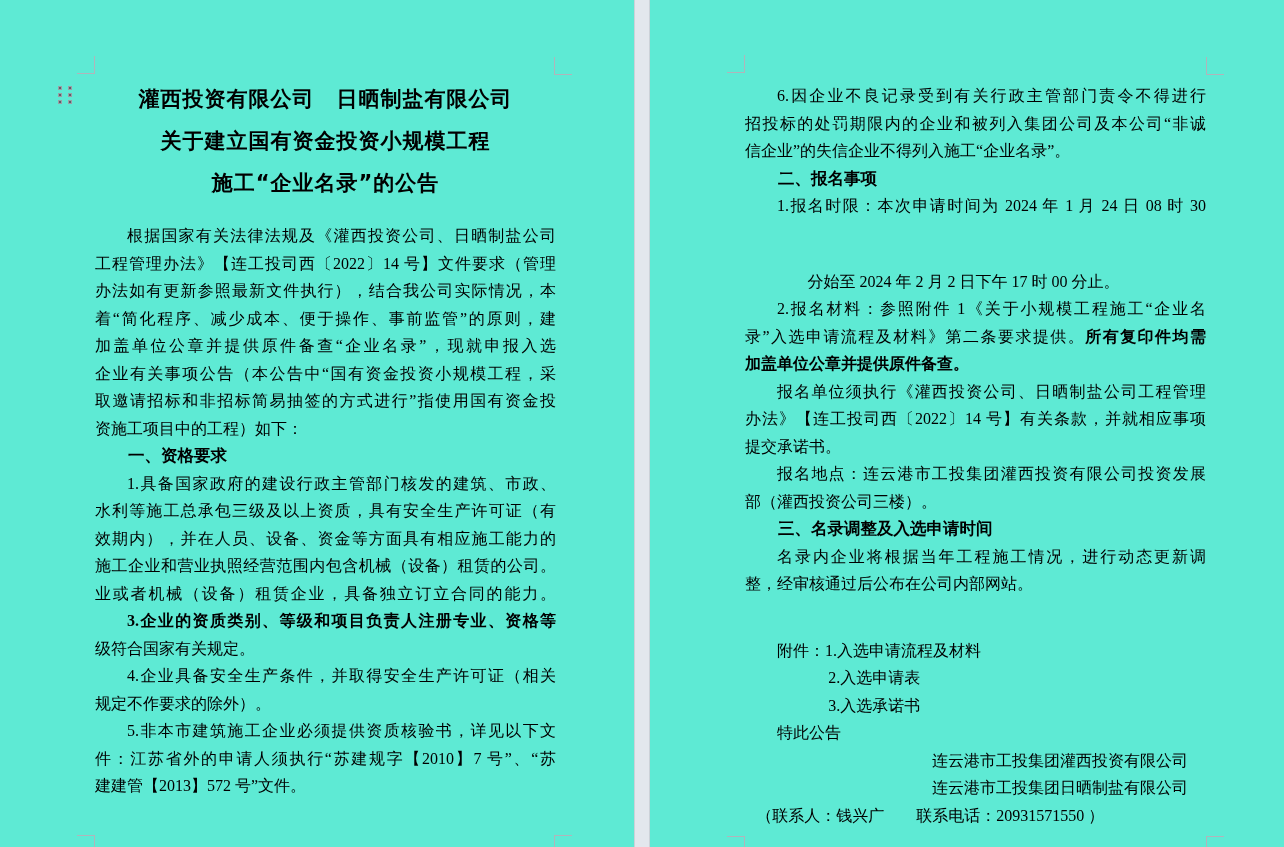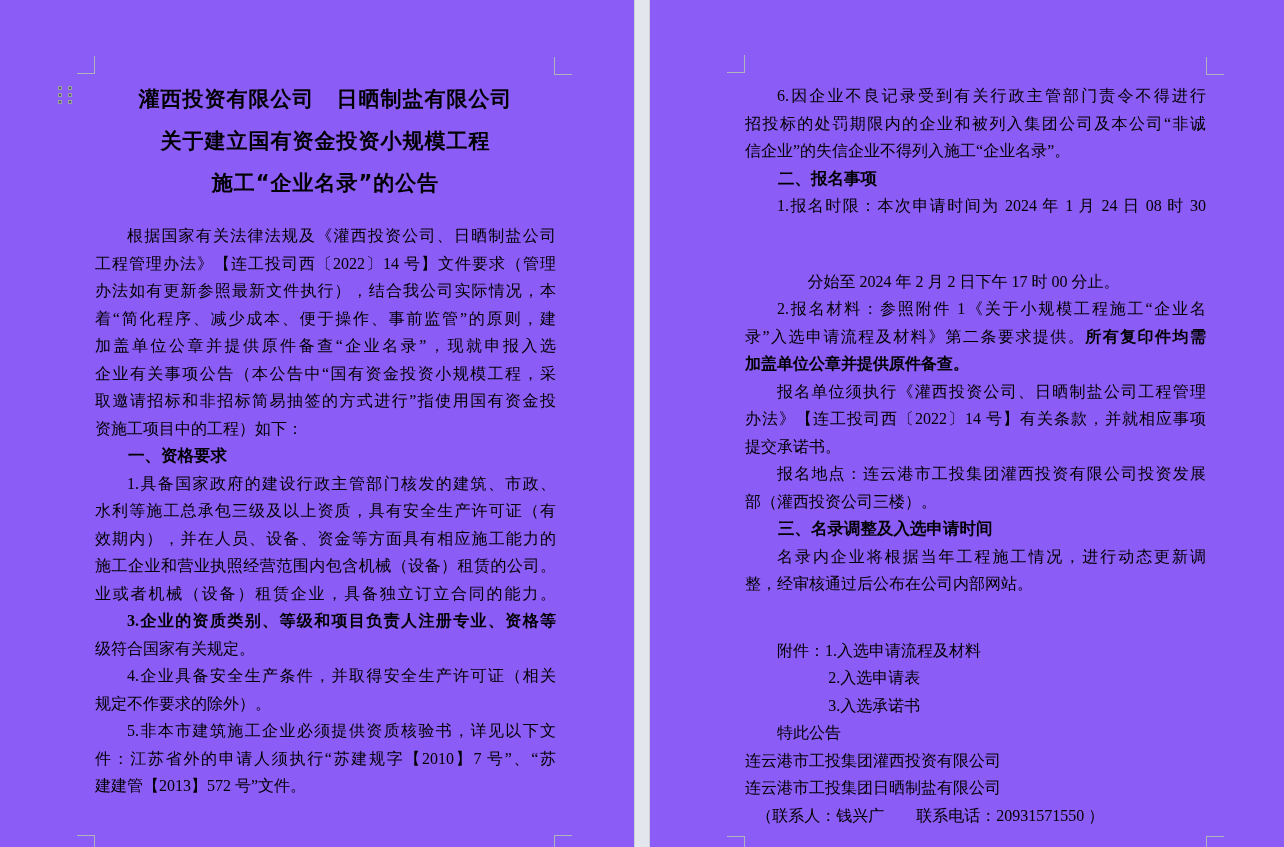--- a/index.html
+++ b/index.html
@@ -1,20 +1,20 @@
 <!DOCTYPE html>
 <html><head>
 <meta charset="utf-8">
 <style>
   html,body{margin:0;padding:0;background:#ffffff;}
   .canvas{
     position:relative;width:1284px;height:847px;background:#ffffff;
     overflow:hidden;font-family:"Liberation Serif","DejaVu Serif",serif;color:#000;
   }
-  .page{position:absolute;top:0;height:847px;background:#8b5cf6;}
+  .page{position:absolute;top:0;height:847px;background:#5eead4;}
   .page-left{left:0;width:634px;}
   .page-right{left:650px;width:634px;}
   .page-gap{
     position:absolute;top:0;left:634px;width:16px;height:847px;
     background:#e3e7ed;border-left:1px solid #ccd1d8;border-right:1px solid #ccd1d8;
     box-sizing:border-box;
   }
   
   .crop{position:absolute;width:18px;height:18px;box-sizing:border-box;}
   .crop.tl{border-right:1px solid #b0b5ba;border-bottom:1px solid #b0b5ba;}
@@ -43,21 +43,21 @@
   .heading{
     font-family:"DejaVu Sans","Liberation Sans",sans-serif;font-weight:700;
     font-size:16.5px;
   }
   .bold{
     font-family:"DejaVu Sans","Liberation Sans",sans-serif;font-weight:700;
   }
   .run-bold{
     font-family:"DejaVu Sans","Liberation Sans",sans-serif;font-weight:700;
   }
-  .right{padding-right:18px;}
+  .right{text-align:right;padding-right:18px;}
 </style>
 </head>
 <body>
 
 <div class="canvas">
 
   <div class="page page-left">
     <div class="crop tl" style="left:77px;top:56px;"></div>
     <div class="crop tr" style="left:554px;top:57px;"></div>
     <div class="crop bl" style="left:77px;top:835px;"></div>

